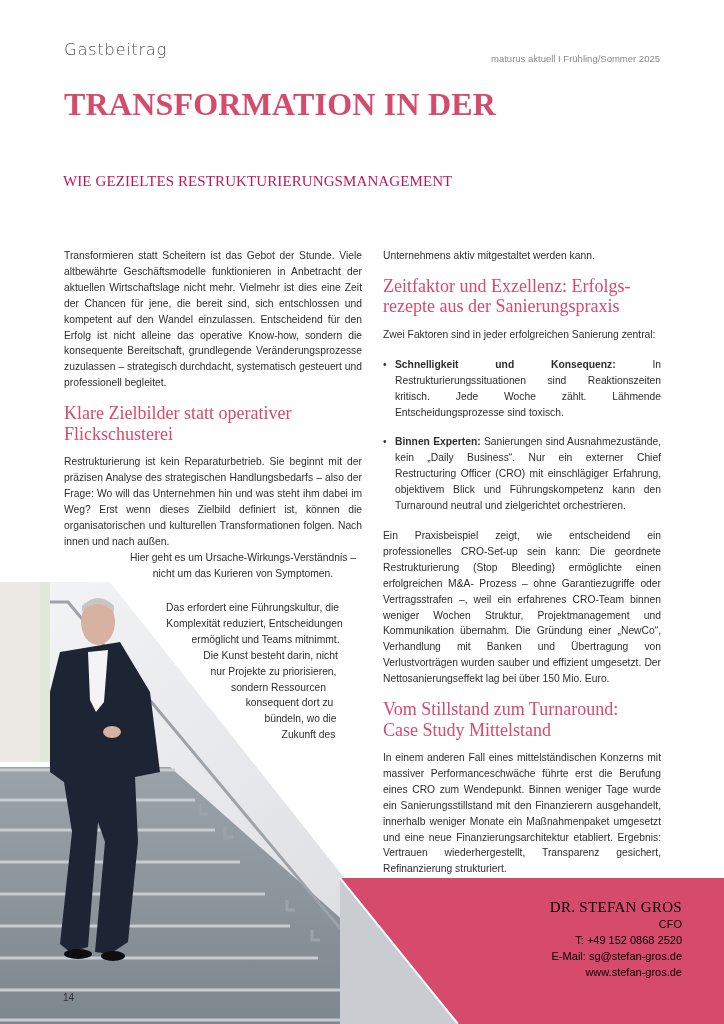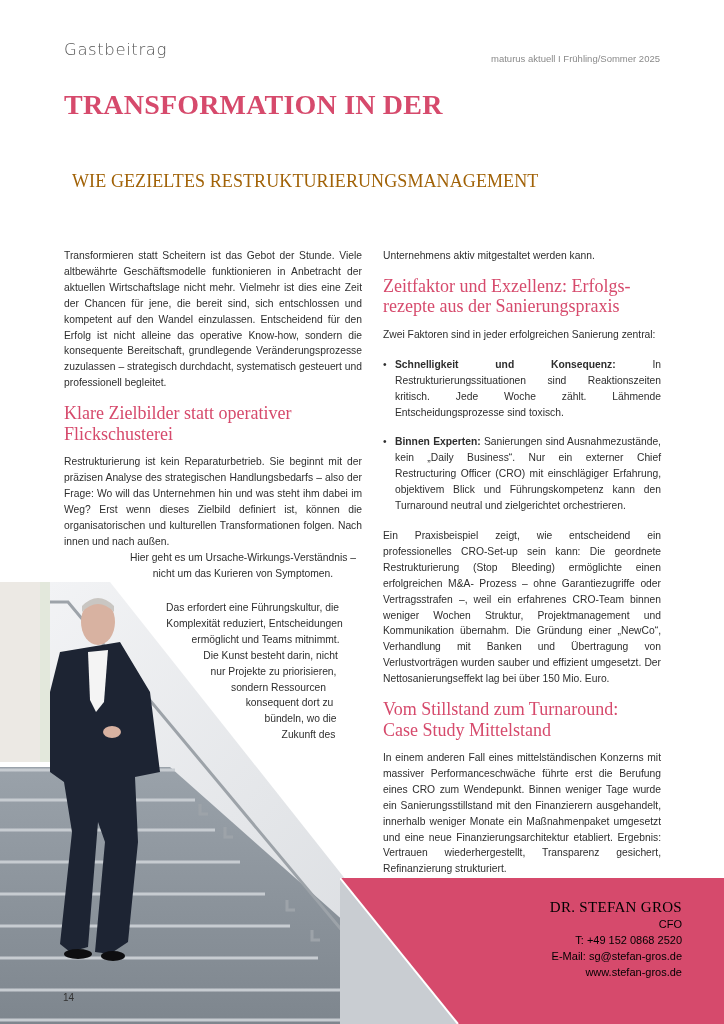--- a/index.html
+++ b/index.html
@@ -2,22 +2,22 @@
 <html><head>
 <meta charset="utf-8">
 <style>
   * { box-sizing: border-box; margin: 0; padding: 0; }
   html, body { width: 724px; height: 1024px; background: #ffffff; overflow: hidden; }
   body { position: relative; font-family: "Liberation Sans", "DejaVu Sans", sans-serif; color: #2b2b2b; }
 
   .kicker { position: absolute; left: 64px; top: 40px; font-size: 16.5px; letter-spacing: 0.6px; color: #555; font-family: "DejaVu Sans", sans-serif; font-weight: 300; }
   .issue { position: absolute; right: 64px; top: 53px; font-size: 9.5px; color: #8a8a8a; }
 
-  .title { position: absolute; left: 64px; top: 86px; width: 620px; font-family: "Liberation Serif", "DejaVu Serif", serif; color: #d64a6c; font-size: 28px; line-height: 37px; letter-spacing: 0.2px; }
-  .subtitle { position: absolute; left: 72px; top: 168px; width: 620px; font-family: "Liberation Serif", "DejaVu Serif", serif; color: #a16207; font-size: 18px; line-height: 27px; letter-spacing: 0.1px; }
+  .title { position: absolute; left: 64px; top: 86px; width: 620px; font-family: "Liberation Serif", "DejaVu Serif", serif; color: #d64a6c; font-size: 32px; line-height: 37px; letter-spacing: 0.2px; }
+  .subtitle { position: absolute; left: 63px; top: 168px; width: 620px; font-family: "Liberation Serif", "DejaVu Serif", serif; color: #be185d; font-size: 15px; line-height: 27px; letter-spacing: 0.1px; }
 
   .col { position: absolute; font-size: 10.3px; line-height: 15.9px; color: #2e2e2e; }
   .col p { text-align: justify; hyphens: auto; }
   .colL { left: 64px; top: 248px; width: 298px; }
   .colR { left: 383px; top: 248px; width: 278px; }
 
   h2.sec { font-family: "Liberation Serif", "DejaVu Serif", serif; color: #d64a6c; font-weight: normal; font-size: 18px; line-height: 20.5px; margin: 12px 0 10px 0; }
 
   .centered { text-align: center !important; }
   .block-cc { position: absolute; font-size: 10.3px; line-height: 15.9px; color: #2e2e2e; text-align: center; }

